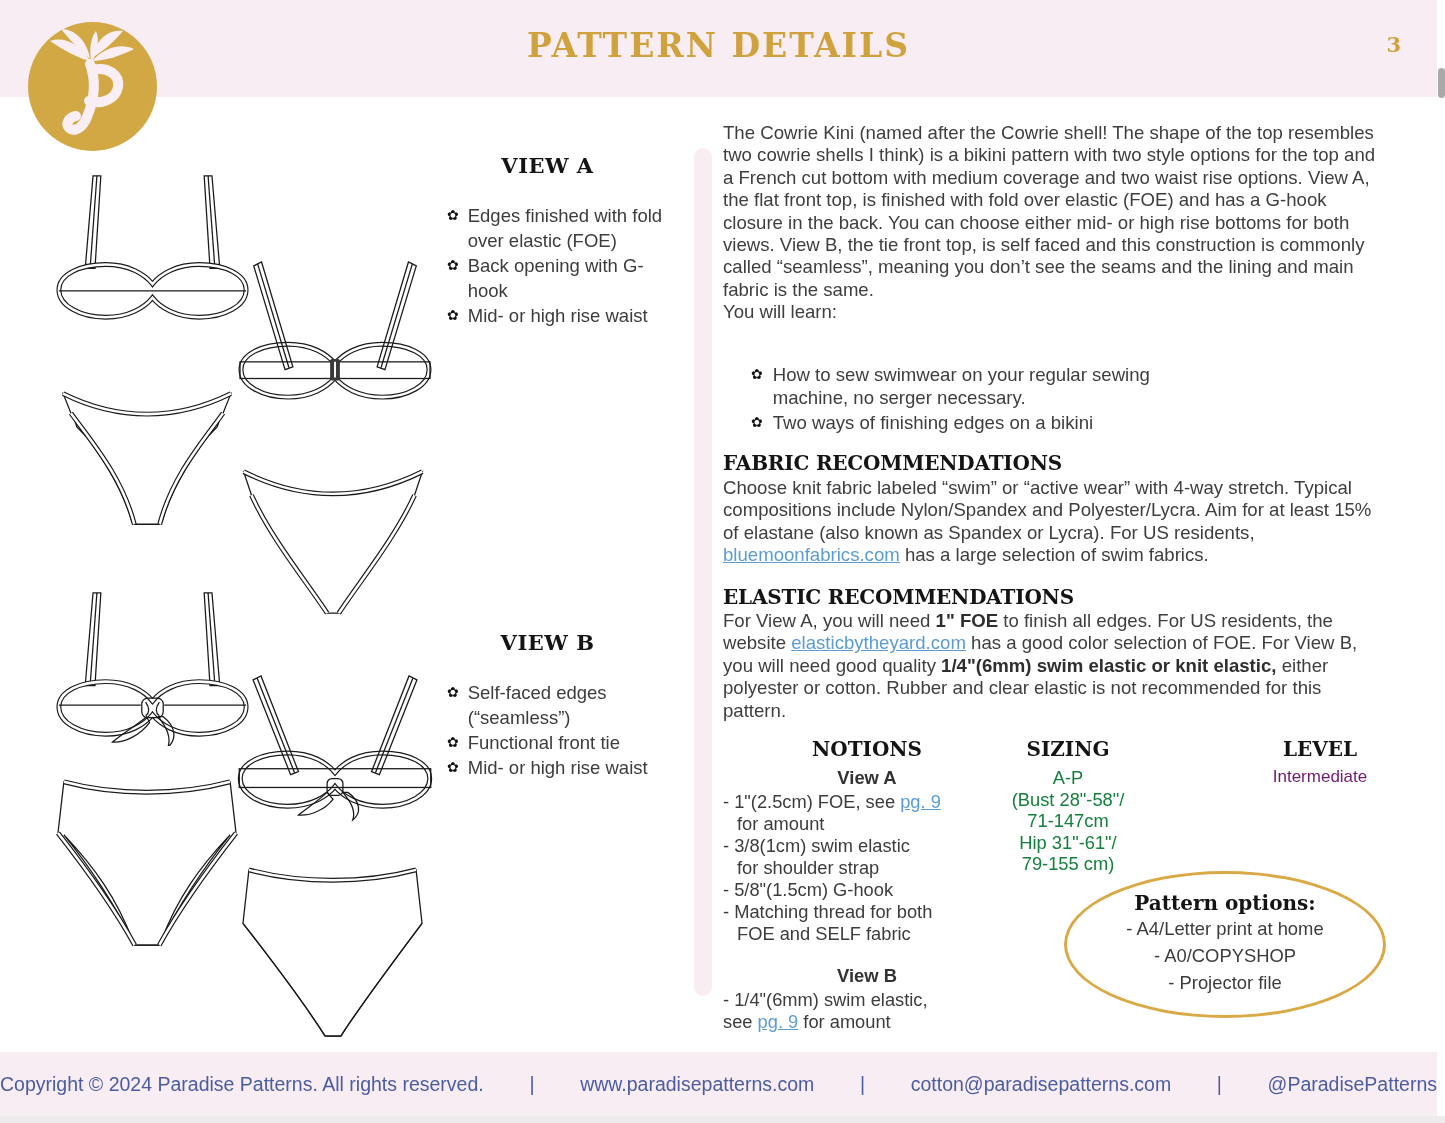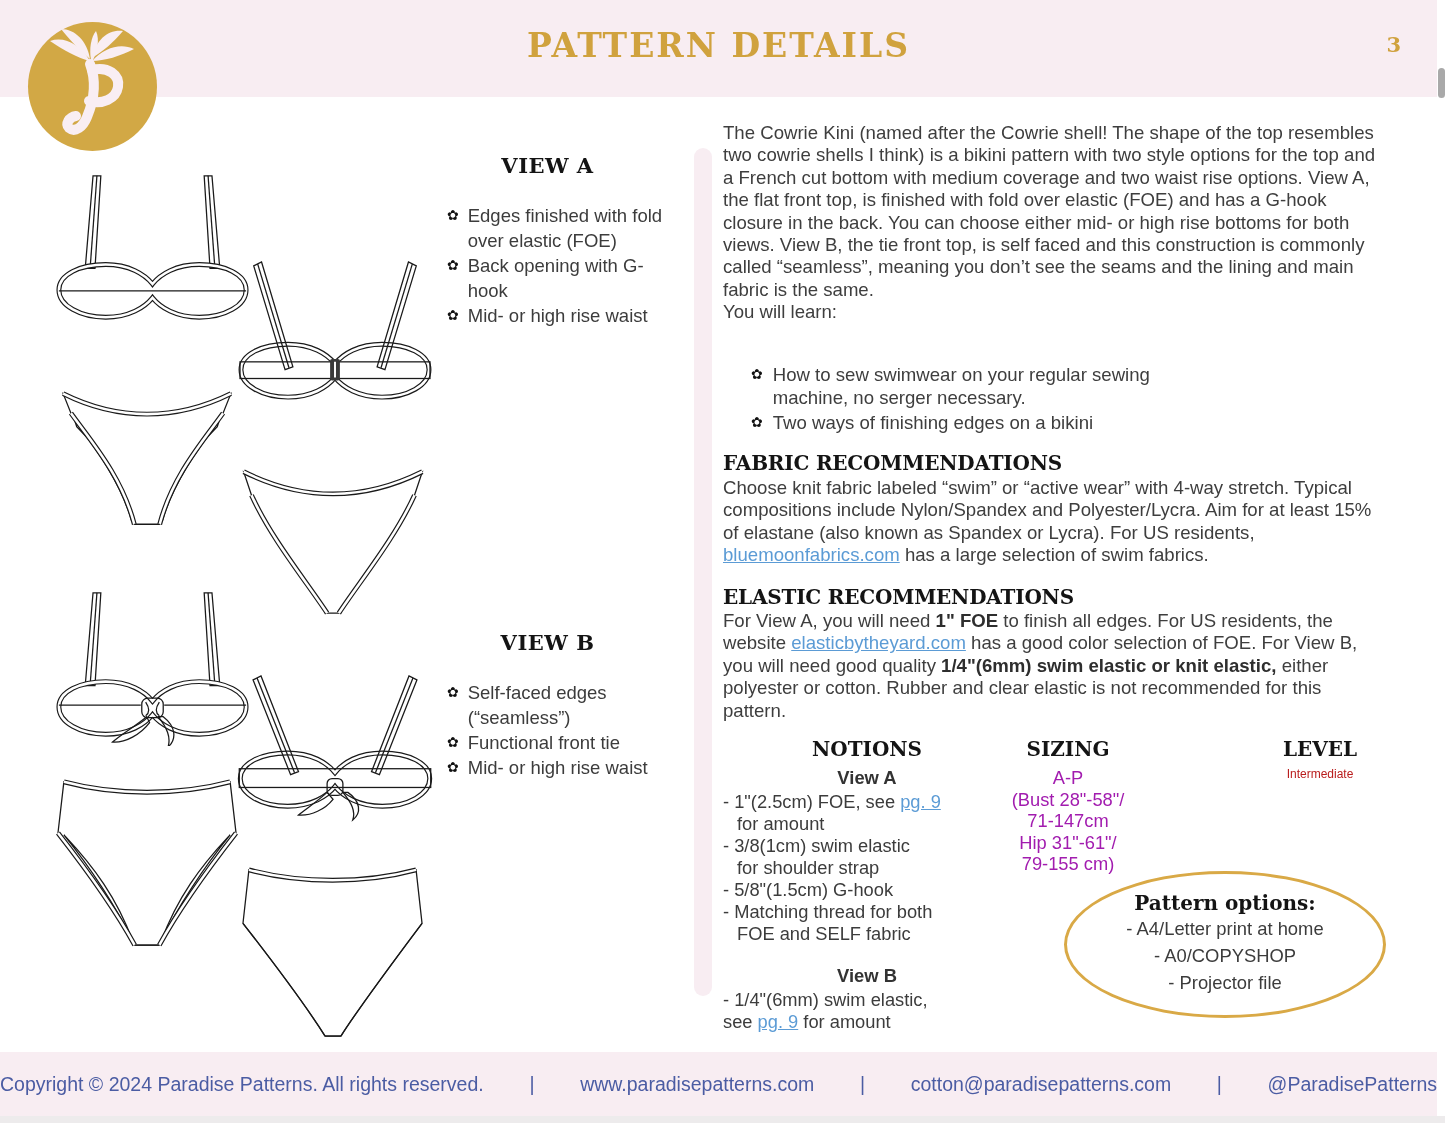--- a/index.html
+++ b/index.html
@@ -41,23 +41,23 @@
   .elastic-para{position:absolute;left:723px;top:610px;width:662px;}
   .b{font-weight:bold;color:#2e2e2e;}
   .lnk{color:#5b9bd5;text-decoration:underline;cursor:pointer;}
   
   .col-head{font-family:"DejaVu Serif",serif;font-weight:bold;font-size:20px;color:#141414;text-align:center;}
   .notions{position:absolute;left:723px;top:737px;width:288px;}
   .notions-sub{font-weight:bold;text-align:center;font-size:18.4px;margin-top:6px;color:#333;}
   .notions-lines{font-size:18.3px;line-height:22px;margin-top:2px;color:#3c3c3c;}
   .indent{padding-left:14px;}
   .sizing{position:absolute;left:992px;top:737px;width:152px;text-align:center;}
-  .sizing-lines{font-size:18.3px;line-height:21.5px;margin-top:6px;color:#a21caf;}
+  .sizing-lines{font-size:18.3px;line-height:21.5px;margin-top:6px;color:#15803d;}
   .level{position:absolute;left:1196px;top:737px;width:248px;text-align:center;}
-  .level-value{font-size:12px;margin-top:6px;color:#b91c1c;}
+  .level-value{font-size:17px;margin-top:6px;color:#701a75;}
   
   .oval{position:absolute;left:1064px;top:871px;width:322px;height:147px;border:3.5px solid #d9a946;
         border-radius:50%;box-sizing:border-box;text-align:center;padding-top:17px;}
   .oval-head{font-family:"DejaVu Serif",serif;font-weight:bold;font-size:20px;color:#141414;}
   .oval-item{font-size:18.4px;line-height:27px;color:#3c3c3c;}
   
   .footer{position:absolute;left:0;top:1052px;width:1437px;height:64px;background:#f8edf2;
           display:flex;align-items:center;justify-content:space-between;gap:24px;
           font-size:19.5px;color:#4b5ca3;}
   .bottom-strip{position:absolute;left:0;top:1116px;width:1445px;height:7px;background:#edebec;}

